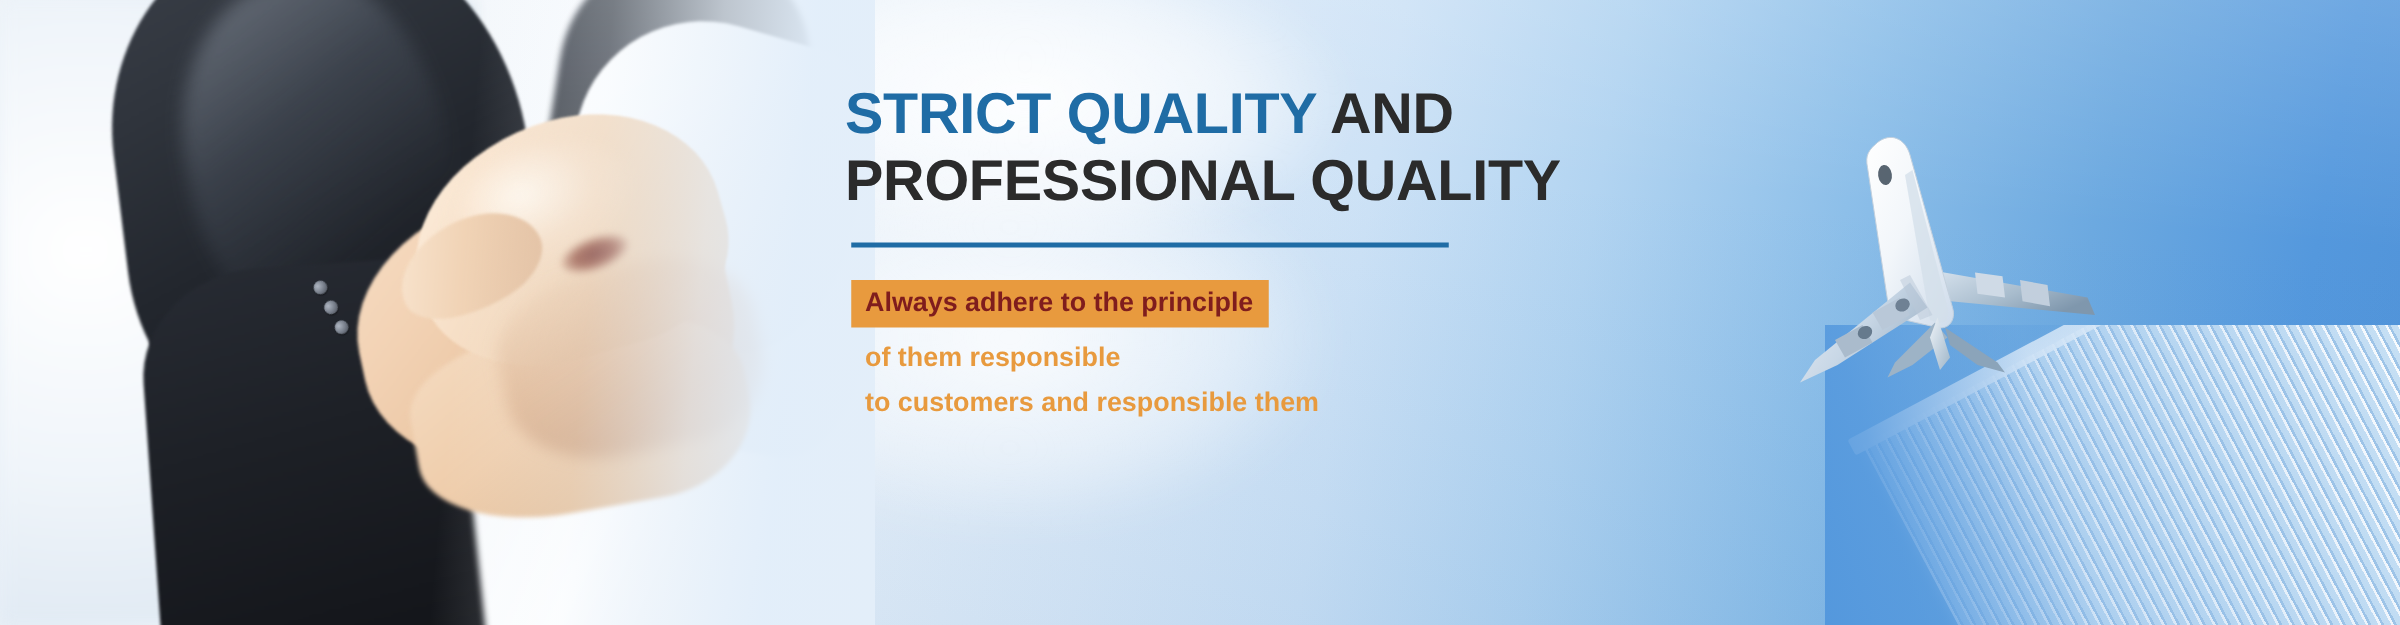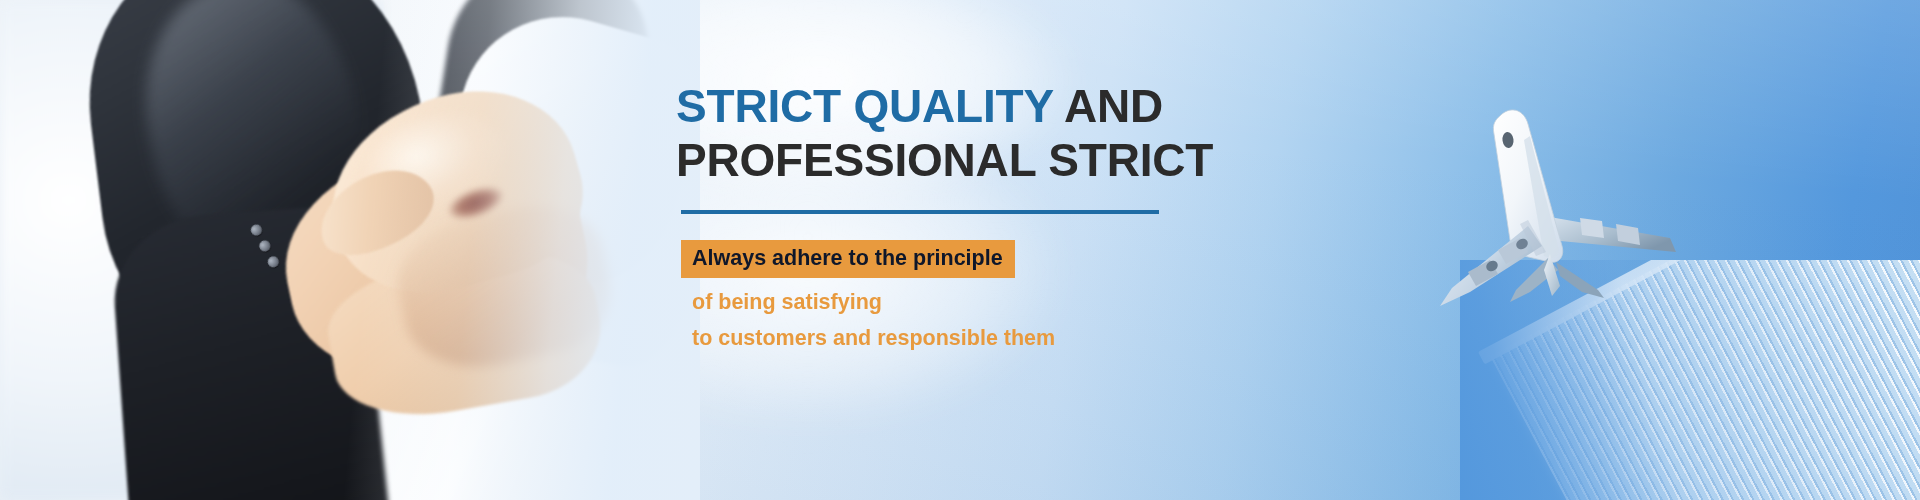--- a/index.html
+++ b/index.html
@@ -311,21 +311,21 @@
   .facade-fade {
     position: absolute;
     inset: 0;
     background: linear-gradient(255deg, rgba(84,152,221,0) 0%, rgba(84,152,221,0.25) 58%, rgba(84,152,221,0.85) 86%, #5498dd 100%);
   }
 
   
   .copy {
     position: absolute;
     left: 676px;
-    top: 80px;
+    top: 64px;
     z-index: 60;
     width: 560px;
   }
   .headline {
     margin: 0;
     font-size: 46px;
     line-height: 1.17;
     font-weight: 700;
     letter-spacing: -0.2px;
     color: #2b2b2b;
@@ -349,21 +349,21 @@
   .sub-line {
     font-size: 21.5px;
     line-height: 1.0;
     font-weight: 600;
     color: #e89a3e;
     white-space: nowrap;
   }
   .sub-line.hl {
     display: inline-block;
     background: #e89a3e;
-    color: #0f172a;
+    color: #7f1d1d;
     padding: 8px 12px 9px 11px;
   }
   .sub-line.plain {
     padding: 0 0 0 11px;
     margin-top: 14px;
   }
 </style>
 </head>
 <body>
 
@@ -459,25 +459,25 @@
     <div class="facade-shadow"></div>
     <div class="facade-panel"></div>
     <div class="facade-edge"></div>
     <div class="facade-fade"></div>
   </div>
 
   <div class="copy">
 
     <h1 class="headline"><span class="hl-blue">STRICT QUALITY</span><span class="hl-dark"> AND</span></h1>
 
-    <h1 class="headline">PROFESSIONAL STRICT</h1>
+    <h1 class="headline">PROFESSIONAL QUALITY</h1>
 
     <div class="rule"></div>
 
     <div class="sub">
       <div><span class="sub-line hl">Always adhere to the principle</span></div>
-      <div class="sub-line plain">of being satisfying</div>
+      <div class="sub-line plain">of them responsible</div>
       <div class="sub-line plain">to customers and responsible them</div>
     </div>
 
   </div>
 
 </div>
 
 </body></html>

